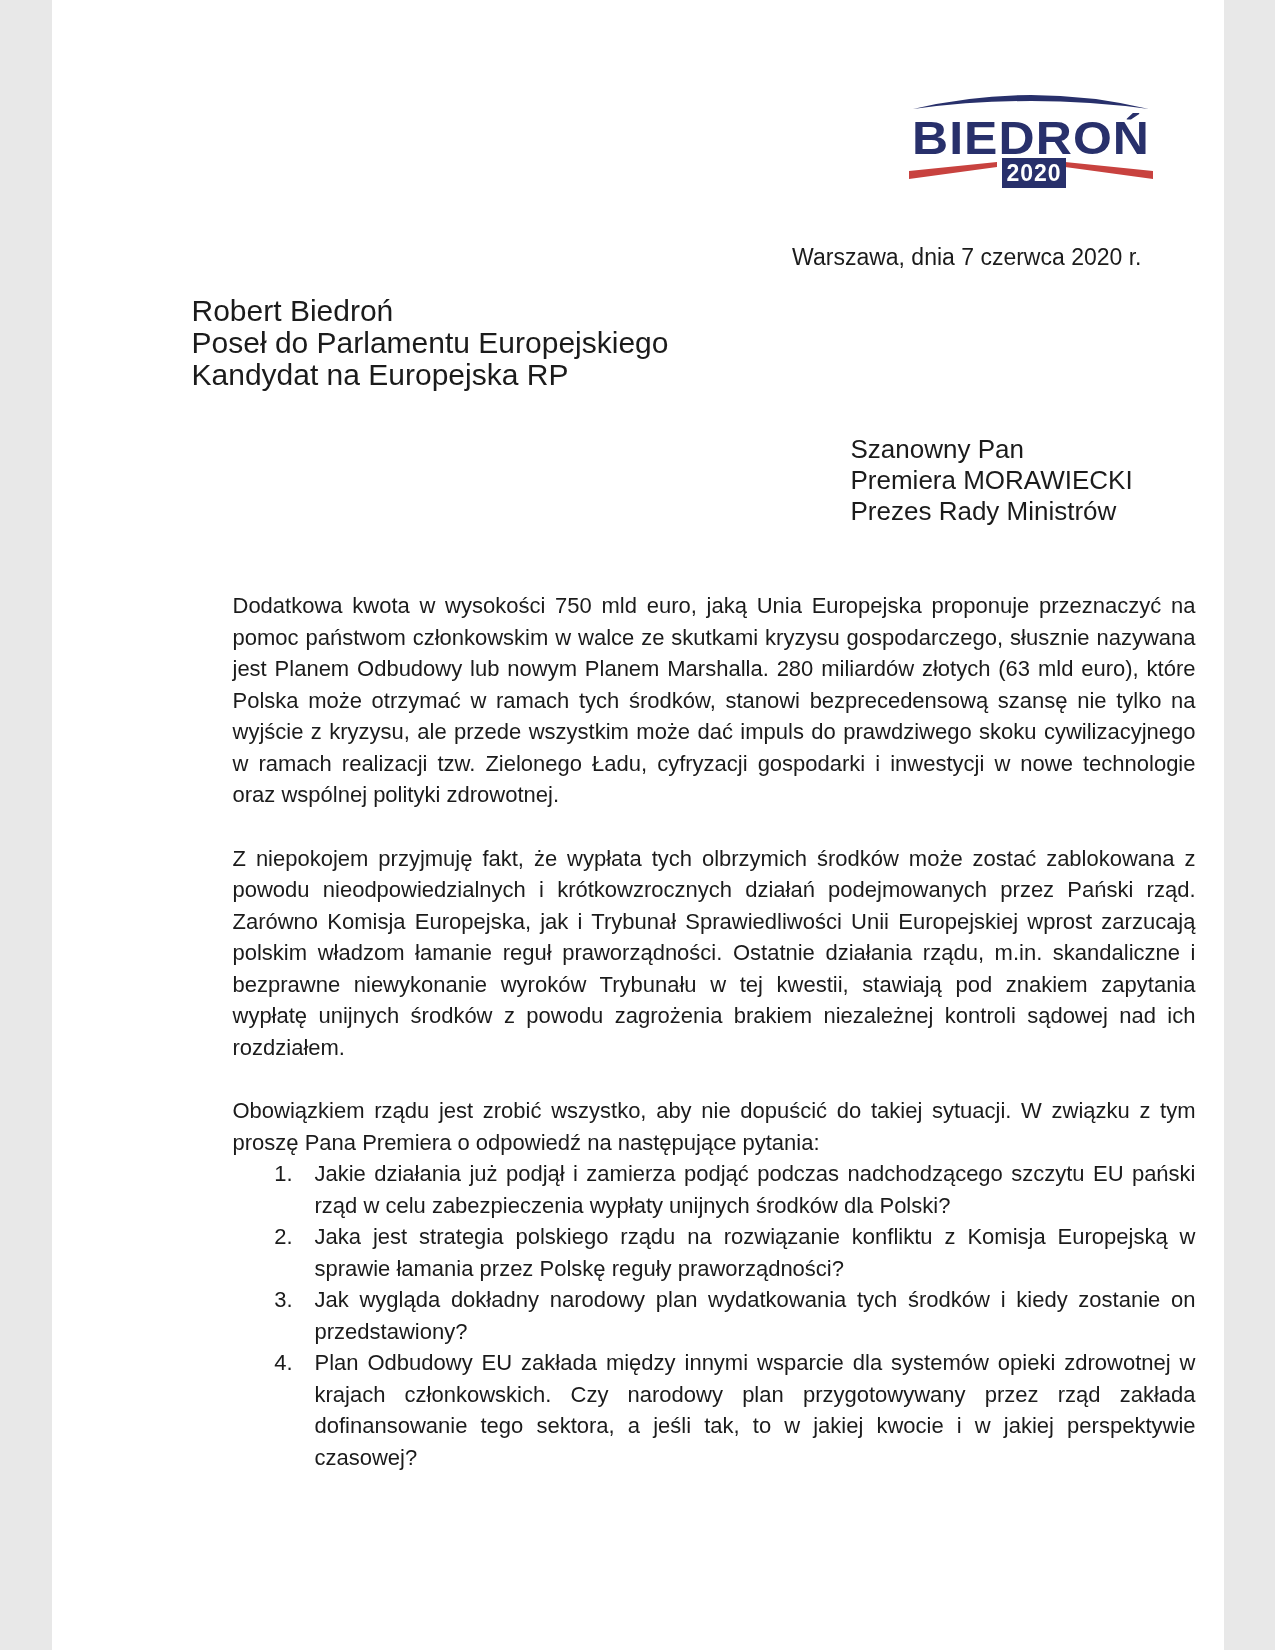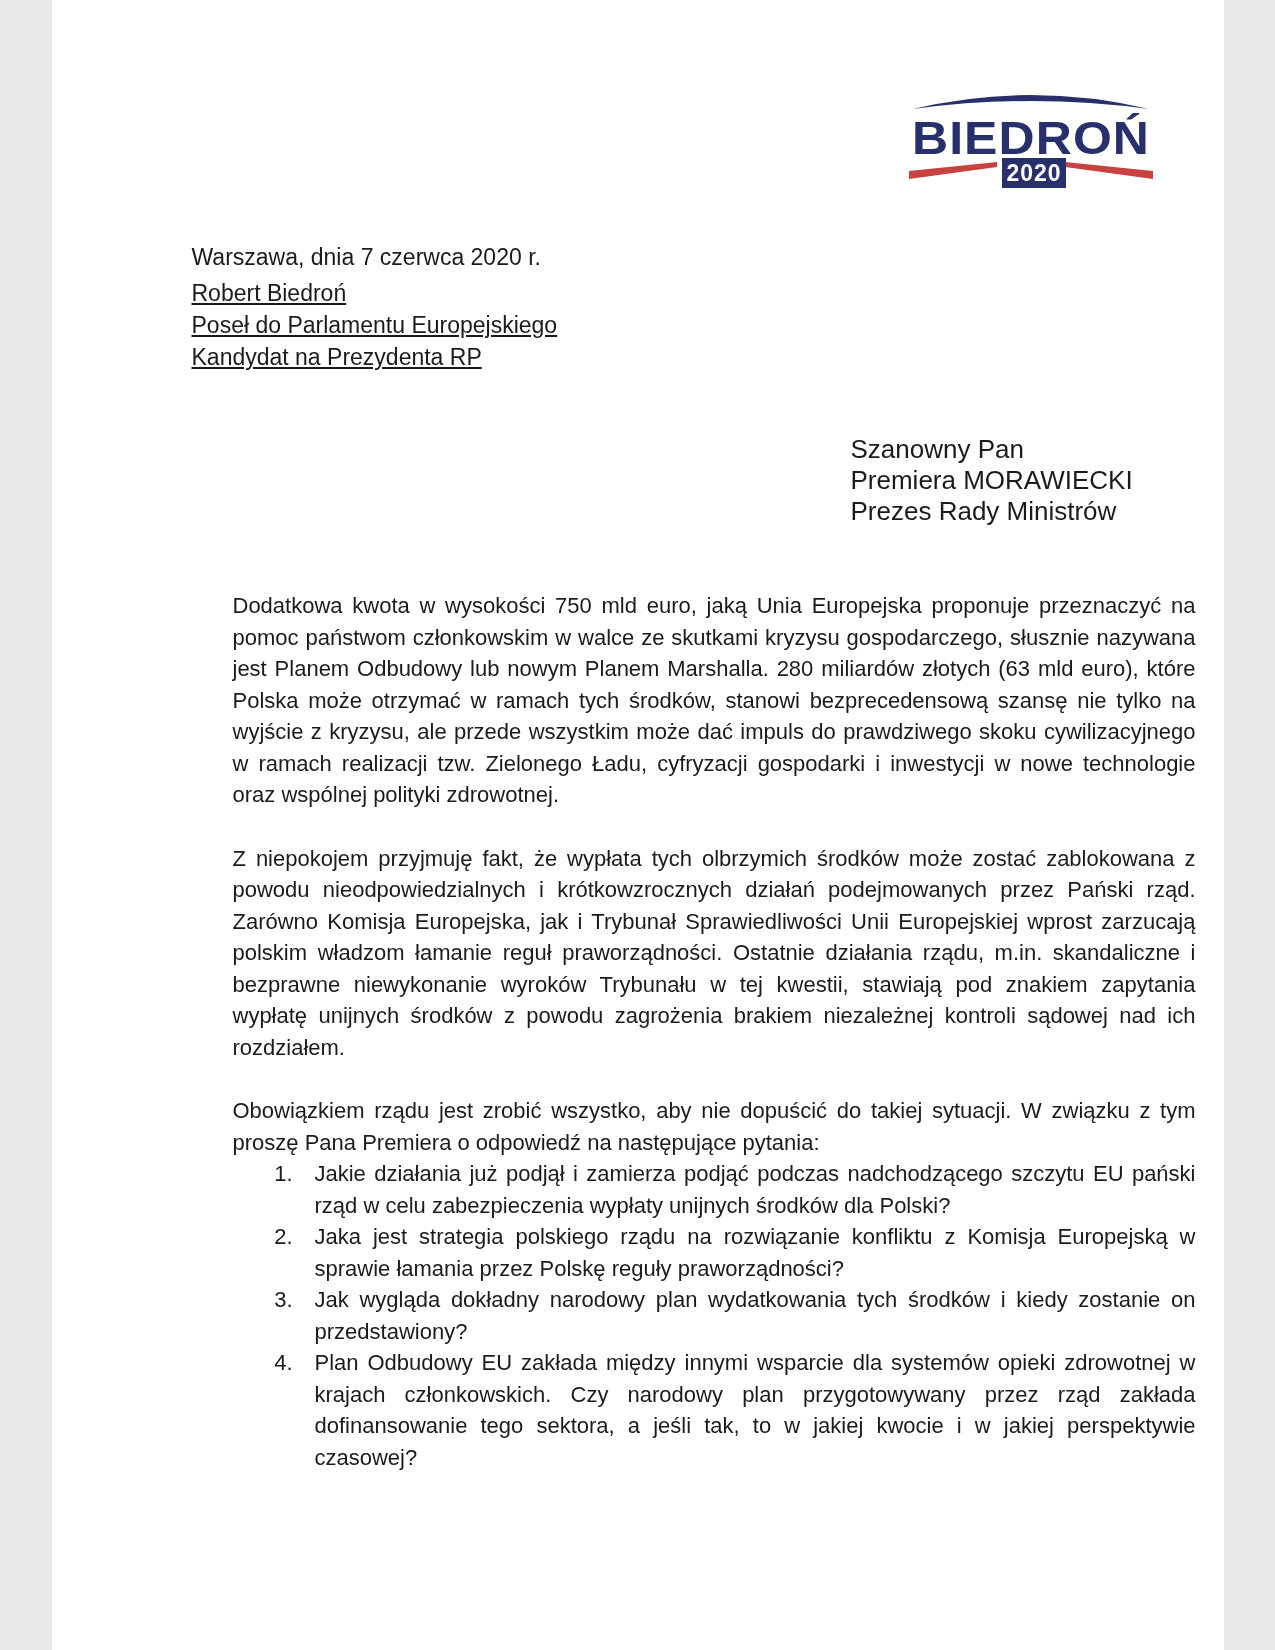--- a/index.html
+++ b/index.html
@@ -24,24 +24,25 @@
   .logo .yeartext {
     font-family:"Liberation Sans", sans-serif;
     font-weight:bold;
     font-size:23px;
     letter-spacing:1px;
   }
   
   .date-line {
     position:absolute; left:140px; top:242px; width:950px;
     font-size:23px; line-height:31px;
+    text-align:right;
   }
   .sender {
-    position:absolute; left:140px; top:277px;
-    font-size:23px; line-height:32px;text-decoration:underline;
+    position:absolute; left:140px; top:295px;
+    font-size:30px; line-height:32px;
   }
   .recipient {
     position:absolute; left:753px; top:434px;
     font-size:26px; line-height:31px;
     font-weight:normal;
     margin-left:46px;
   }
   
   .body-text {
     position:absolute; left:140px; top:590px; width:963px;
@@ -80,21 +81,21 @@
       <rect x="95" y="66" width="64" height="30" fill="#28306b"></rect>
       <text class="yeartext" x="127" y="89" text-anchor="middle" fill="#ffffff">2020</text>
     </svg>
   </div>
 
   <div class="date-line">Warszawa, dnia 7 czerwca 2020 r.</div>
 
   <div class="sender">
     <div>Robert Biedroń</div>
     <div>Poseł do Parlamentu Europejskiego</div>
-    <div>Kandydat na Prezydenta RP</div>
+    <div>Kandydat na Europejska RP</div>
   </div>
 
   <div class="recipient">
     <div>Szanowny Pan</div>
     <div>Premiera MORAWIECKI</div>
     <div>Prezes Rady Ministrów</div>
   </div>
 
   <div class="body-text">
     <p>Dodatkowa kwota w wysokości 750 mld euro, jaką Unia Europejska proponuje przeznaczyć na pomoc państwom członkowskim w walce ze skutkami kryzysu gospodarczego, słusznie nazywana jest Planem Odbudowy lub nowym Planem Marshalla. 280 miliardów złotych (63 mld euro), które Polska może otrzymać w ramach tych środków, stanowi bezprecedensową szansę nie tylko na wyjście z kryzysu, ale przede wszystkim może dać impuls do prawdziwego skoku cywilizacyjnego w ramach realizacji tzw. Zielonego Ładu, cyfryzacji gospodarki i inwestycji w nowe technologie oraz wspólnej polityki zdrowotnej.</p>

